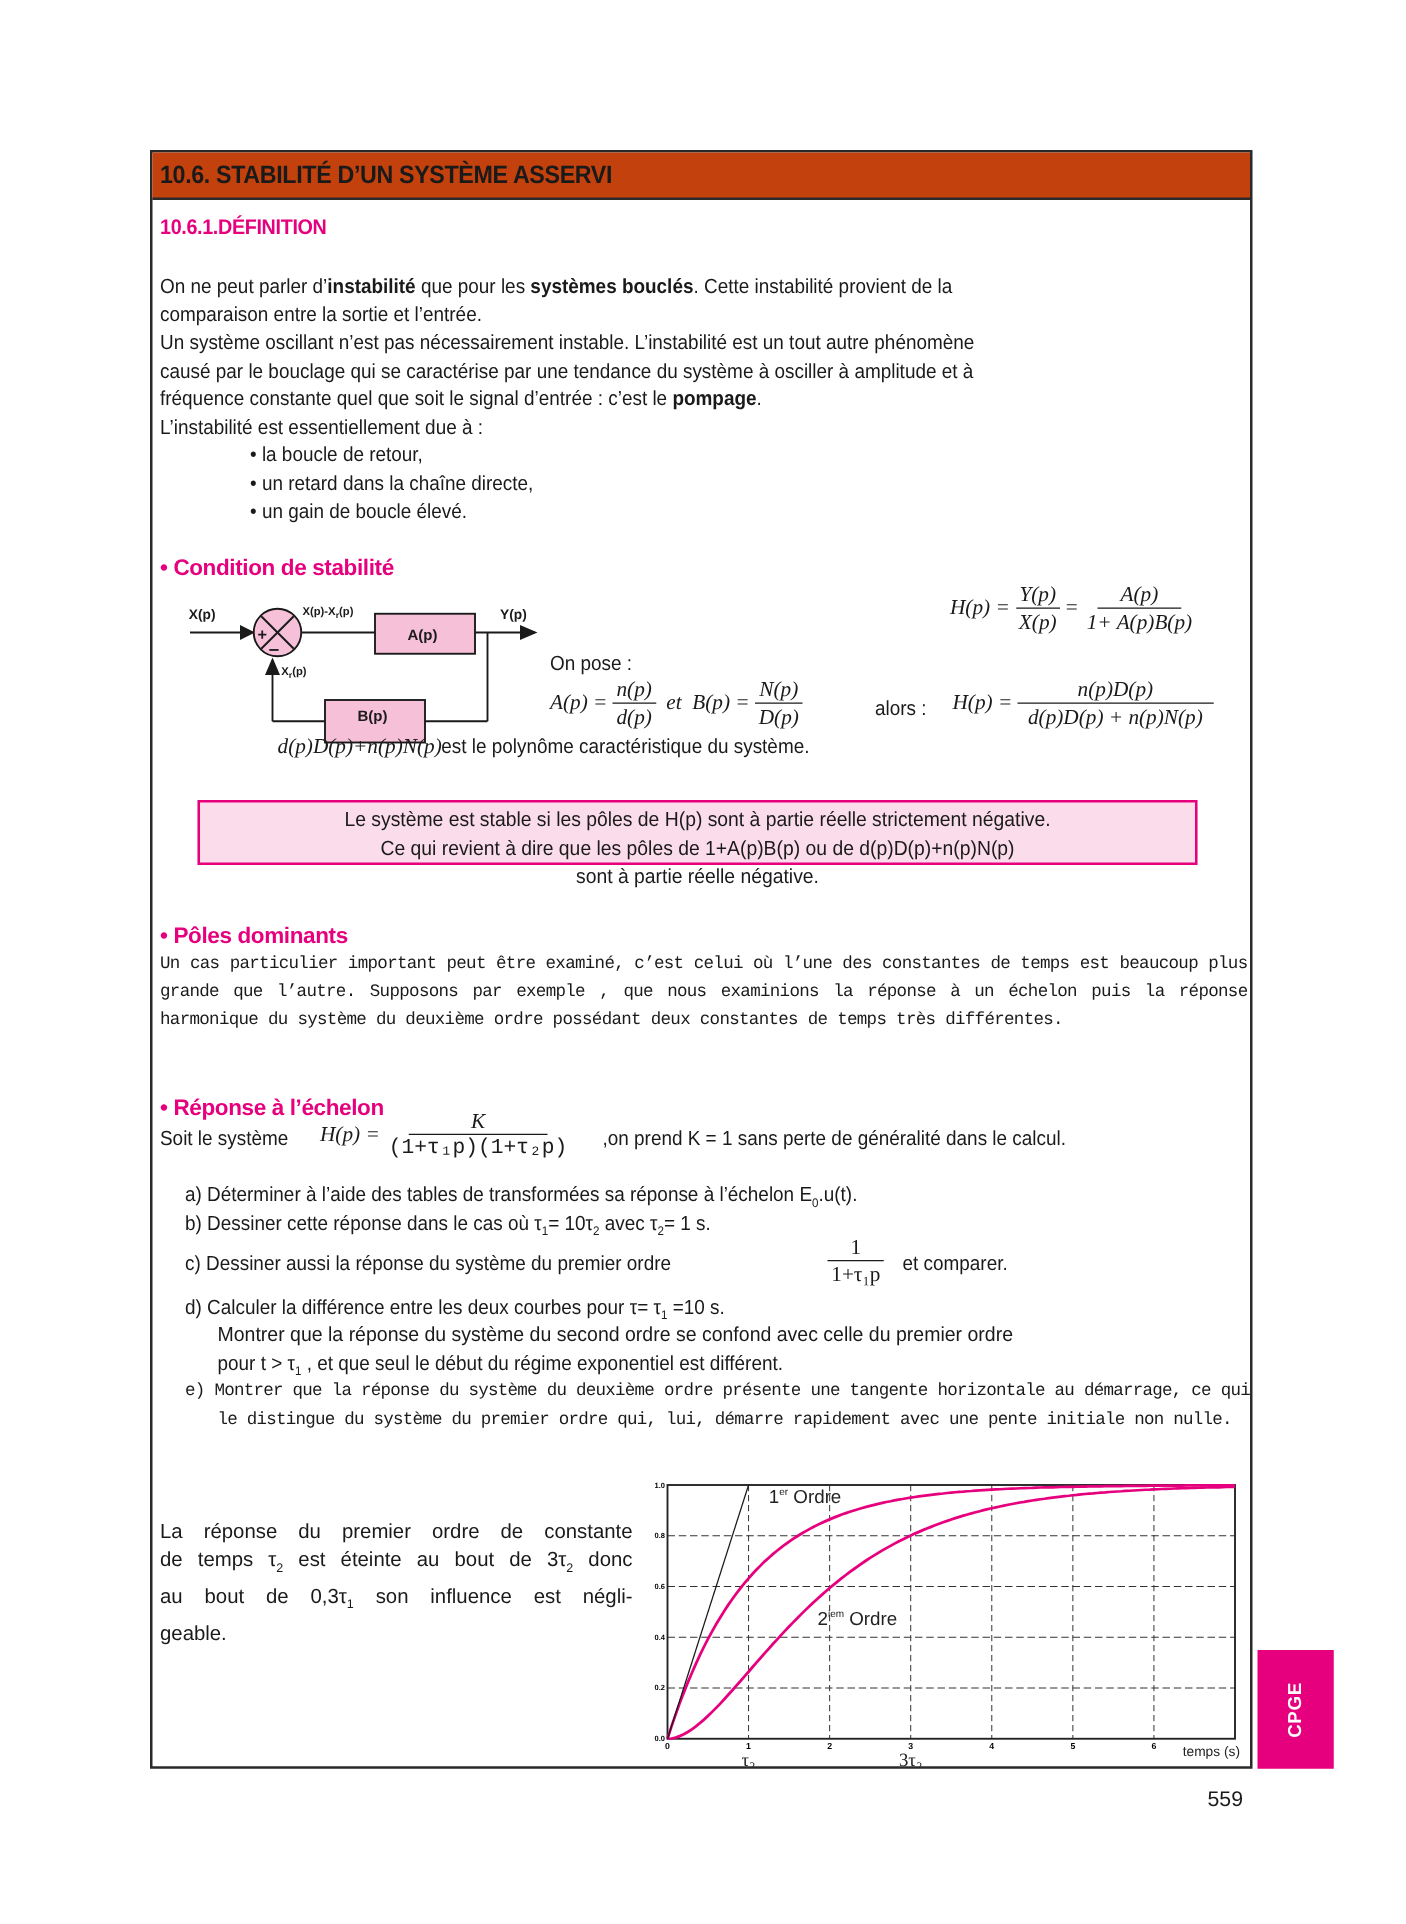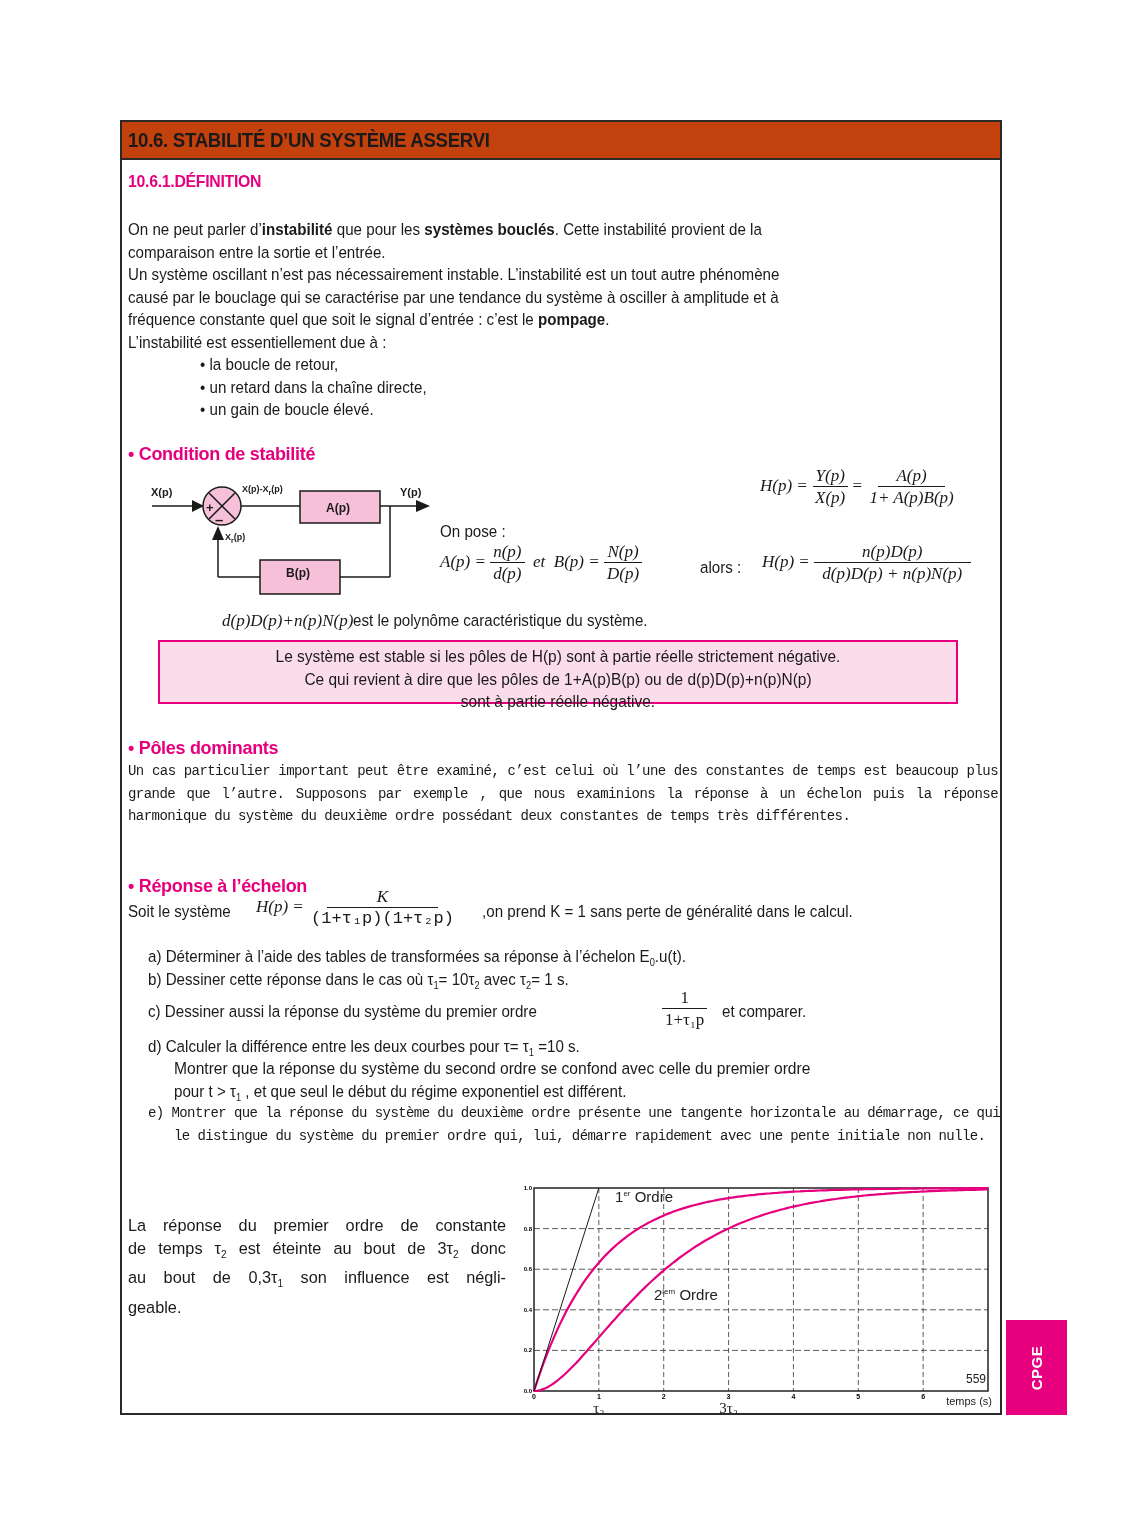--- a/index.html
+++ b/index.html
@@ -9,25 +9,25 @@
   .title-bar span { position: absolute; left: 6px; top: 7px; font-weight: bold; font-size: 20px; letter-spacing: -0.3px; transform: scaleX(0.93); transform-origin: left; }
   .abs { position: absolute; }
   .h-pink { color: #e6007e; font-weight: bold; font-size: 18px; letter-spacing: -0.3px; }
   .p { font-size: 16.3px; line-height: 22.6px; transform: scaleX(0.93); transform-origin: left top; white-space: nowrap; }
   .pj { font-size: 14px; line-height: 22.6px; text-align: justify; text-align-last: left; font-family: Liberation Mono, monospace; }
   .math { font-family: "Liberation Serif", serif; font-style: italic; font-size: 17px; }
   .frac { display: inline-flex; flex-direction: column; align-items: center; vertical-align: middle; }
   .frac .num { border-bottom: 1px solid #1a1a1a; padding: 0 3px; line-height: 20px; }
   .frac .den { line-height: 22px; padding: 0 3px; }
   .upright { font-style: normal; }
-  .stable-box { position: absolute; left: 36px; top: 518px; width: 800px; height: 64px; border: 2px solid #e6007e; background: #fbdcea; box-sizing: border-box; text-align: center; font-size: 16.3px; line-height: 22.6px; padding-top: 3px; }
+  .stable-box { position: absolute; left: 36px; top: 518px; width: 800px; height: 52px; border: 2px solid #e6007e; background: #fbdcea; box-sizing: border-box; text-align: center; font-size: 16.3px; line-height: 22.6px; padding-top: 3px; }
   .stable-box div { transform: scaleX(0.95); }
   .cpge-tab { position: absolute; left: 1006px; top: 1320px; width: 61px; height: 95px; background: #e6007e; }
   .cpge-tab span { position: absolute; left: 30px; top: 48px; color: #fff; font-weight: bold; font-size: 15px; transform: translate(-50%,-50%) rotate(-90deg); letter-spacing: 0.5px; white-space: nowrap; }
-  .page-number { position: absolute; left: 966px; top: 1372px; font-size: 12px; }
+  .page-number { position: absolute; left: 966px; top: 1430px; font-size: 17px; }
   sub, sup { font-size: 10px; }
   .diag-label { font-size: 11px; font-weight: bold; font-family: "Liberation Sans", sans-serif; }
 </style>
 </head>
 <body>
 
 <div class="page-frame">
   <div class="title-bar">
     <span>10.6. STABILITÉ D’UN SYSTÈME ASSERVI</span>
   </div>
@@ -107,21 +107,21 @@
 
   <div class="abs p" style="left:578px; top:434px;">alors :</div>
   <div class="abs math" style="left:640px; top:420px; white-space:nowrap;">
     <span>H(p) =</span>
     <span class="frac">
         <span class="num" style="padding:0 48px">n(p)D(p)</span>
         <span class="den">d(p)D(p) + n(p)N(p)</span>
       </span>
   </div>
 
-  <div class="abs" style="left:100px; top:487px; white-space:nowrap;">
+  <div class="abs" style="left:100px; top:464px; white-space:nowrap;">
     <span class="math">d(p)D(p)+n(p)N(p)</span><span class="p" style="display:inline-block"> est le polynôme caractéristique du système.</span>
   </div>
 
   <div class="stable-box">
     <div>Le système est stable si les pôles de H(p) sont à partie réelle strictement négative.</div>
     <div>Ce qui revient à dire que les pôles de 1+A(p)B(p) ou de d(p)D(p)+n(p)N(p)</div>
     <div>sont  à partie réelle négative.</div>
   </div>
 
   <div class="abs h-pink" style="left:6px; top:616px;">• Pôles dominants</div>

